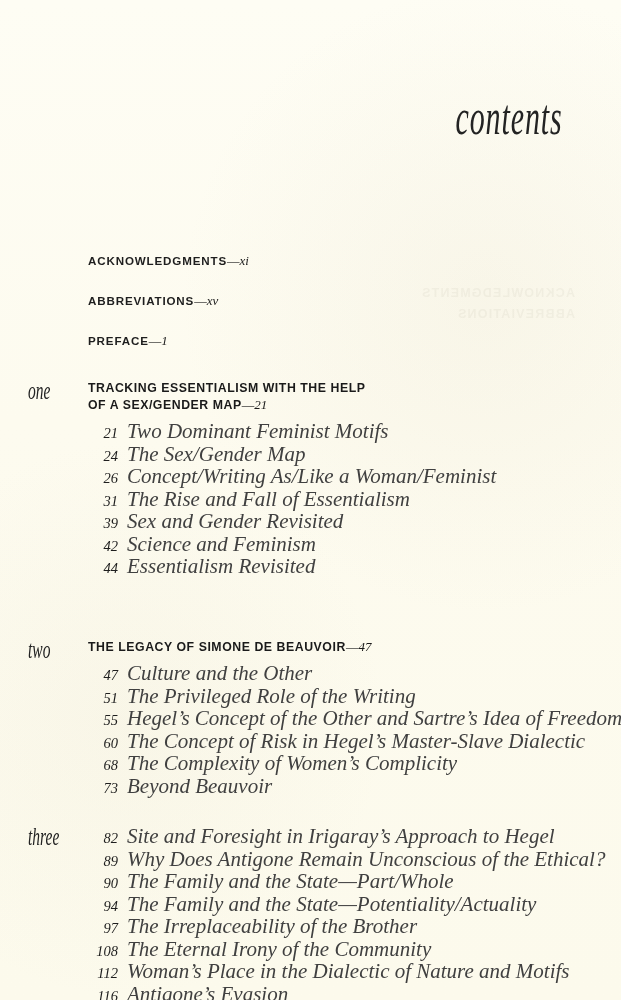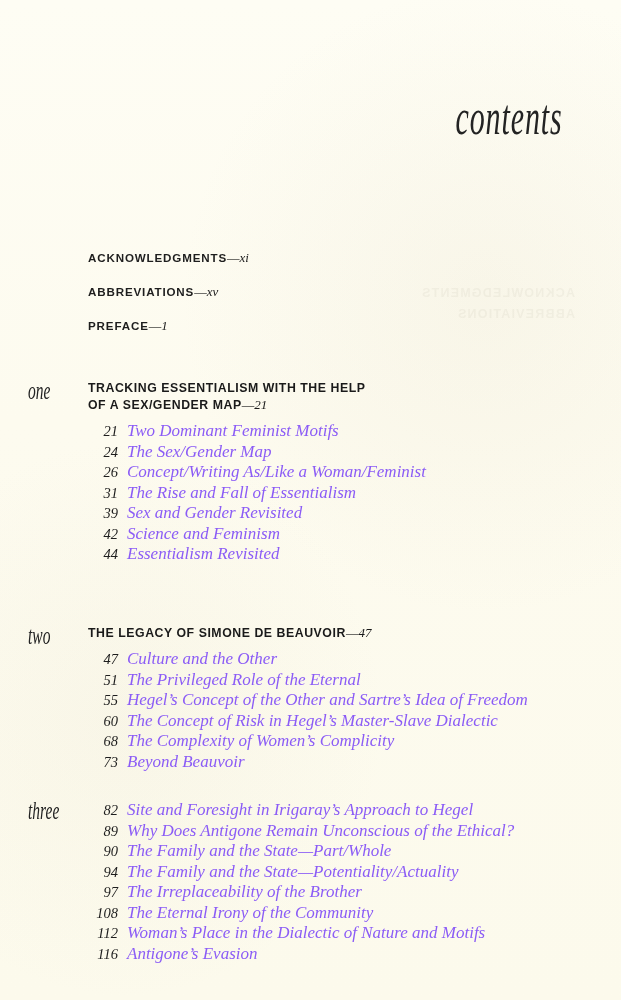--- a/index.html
+++ b/index.html
@@ -69,21 +69,21 @@
   .frontmatter {
     position: absolute;
     left: 88px;
     top: 250px;
     width: 460px;
   }
   .fm-row {
     font-weight: bold;
     font-size: 11.6px;
     letter-spacing: 0.85px;
-    line-height: 16px;
+    line-height: 21px;
     margin-bottom: 18px;
     white-space: nowrap;
   }
   .fm-row:last-child { margin-bottom: 0; }
   .dash {
     font-family: "Liberation Serif", "DejaVu Serif", serif;
     font-weight: normal;
     letter-spacing: 0;
     font-size: 12.5px;
   }
@@ -145,22 +145,22 @@
     width: 30px;
     text-align: right;
     font-style: italic;
     font-size: 14.5px;
     color: #1e1e1e;
     flex: none;
   }
   .sec-title {
     margin-left: 9px;
     font-style: italic;
-    font-size: 17px;
-    color: #8b5cf6;
+    font-size: 21px;
+    color: #404040;
     font-family: Liberation Serif, serif;
   }
 
   .ch-gap-1 { height: 20px; }
   .ch-gap-2 { height: 20px; }
 </style>
 </head>
 <body>
 
 <div class="paper-wash"></div>
@@ -220,21 +220,21 @@
         <div class="chapter-heading">
           <span class="hl"><span>THE LEGACY OF SIMONE DE BEAUVOIR</span><span class="dash">—</span><span class="fm-page">47</span></span>
         </div>
         <div class="sections">
           <div class="section-row">
             <span class="sec-num">47</span>
             <span class="sec-title">Culture and the Other</span>
           </div>
           <div class="section-row">
             <span class="sec-num">51</span>
-            <span class="sec-title">The Privileged Role of the Eternal</span>
+            <span class="sec-title">The Privileged Role of the Writing</span>
           </div>
           <div class="section-row">
             <span class="sec-num">55</span>
             <span class="sec-title">Hegel’s Concept of the Other and Sartre’s Idea of Freedom</span>
           </div>
           <div class="section-row">
             <span class="sec-num">60</span>
             <span class="sec-title">The Concept of Risk in Hegel’s Master-Slave Dialectic</span>
           </div>
           <div class="section-row">

